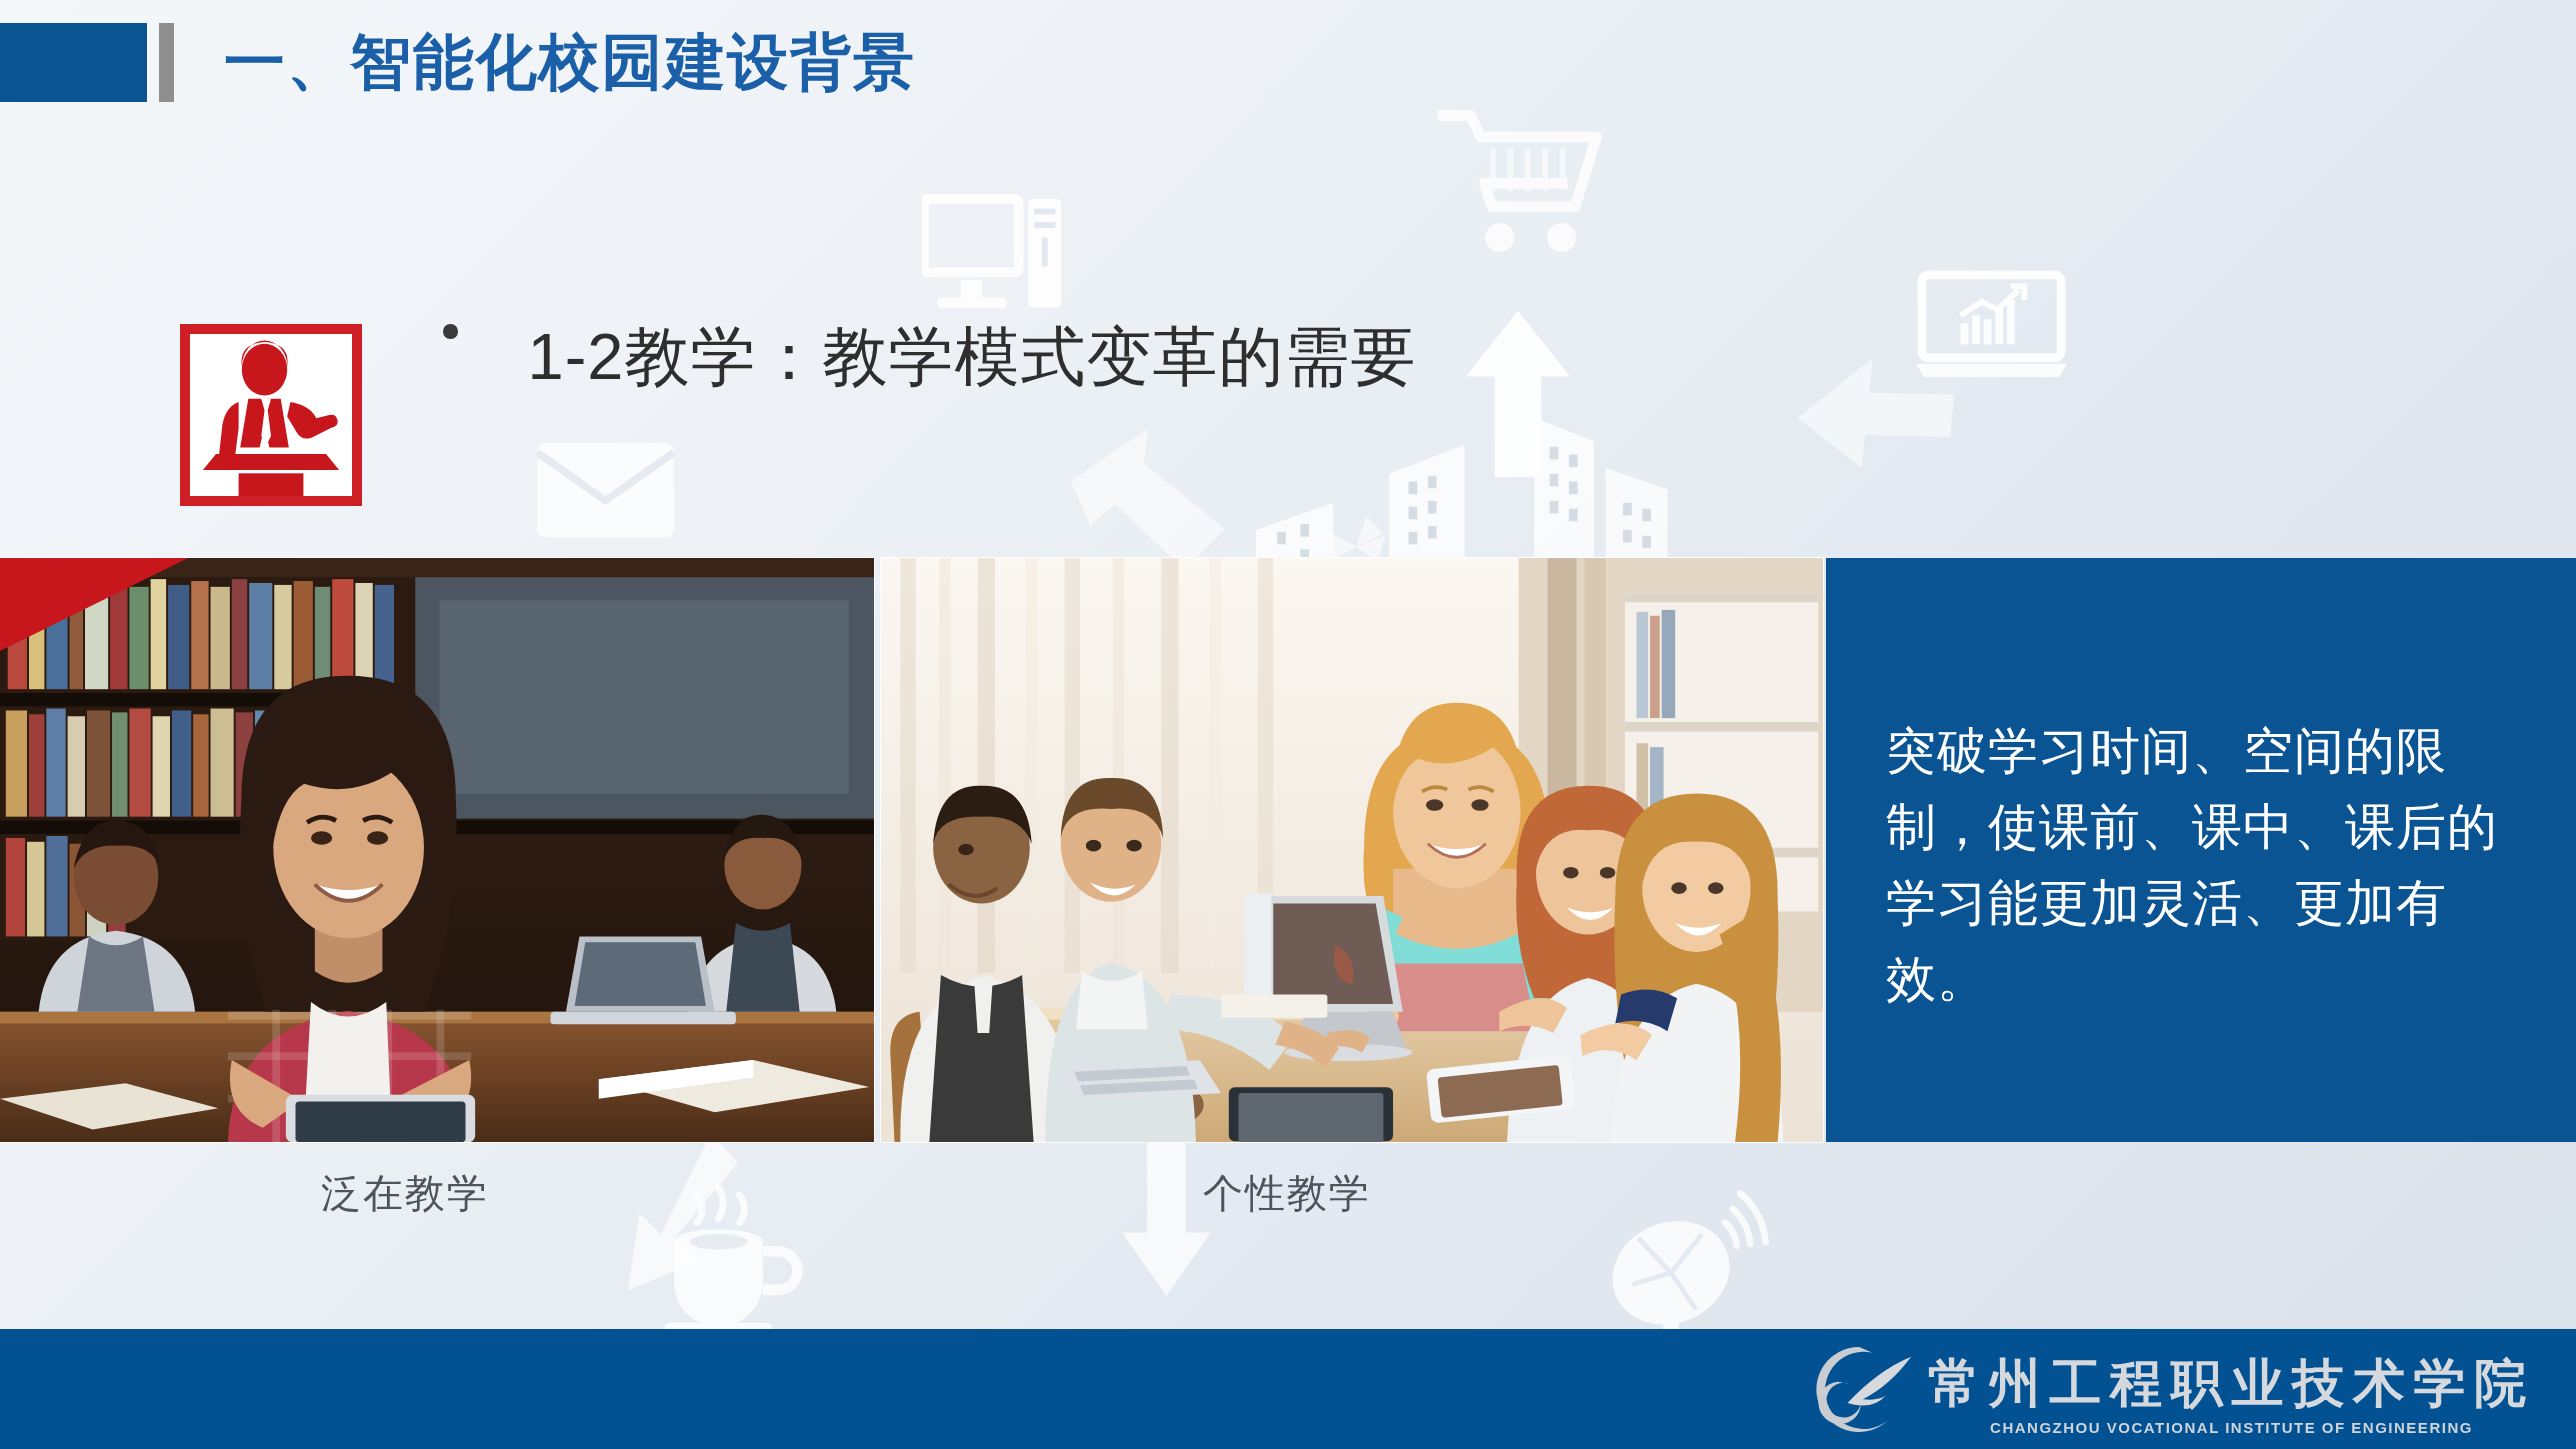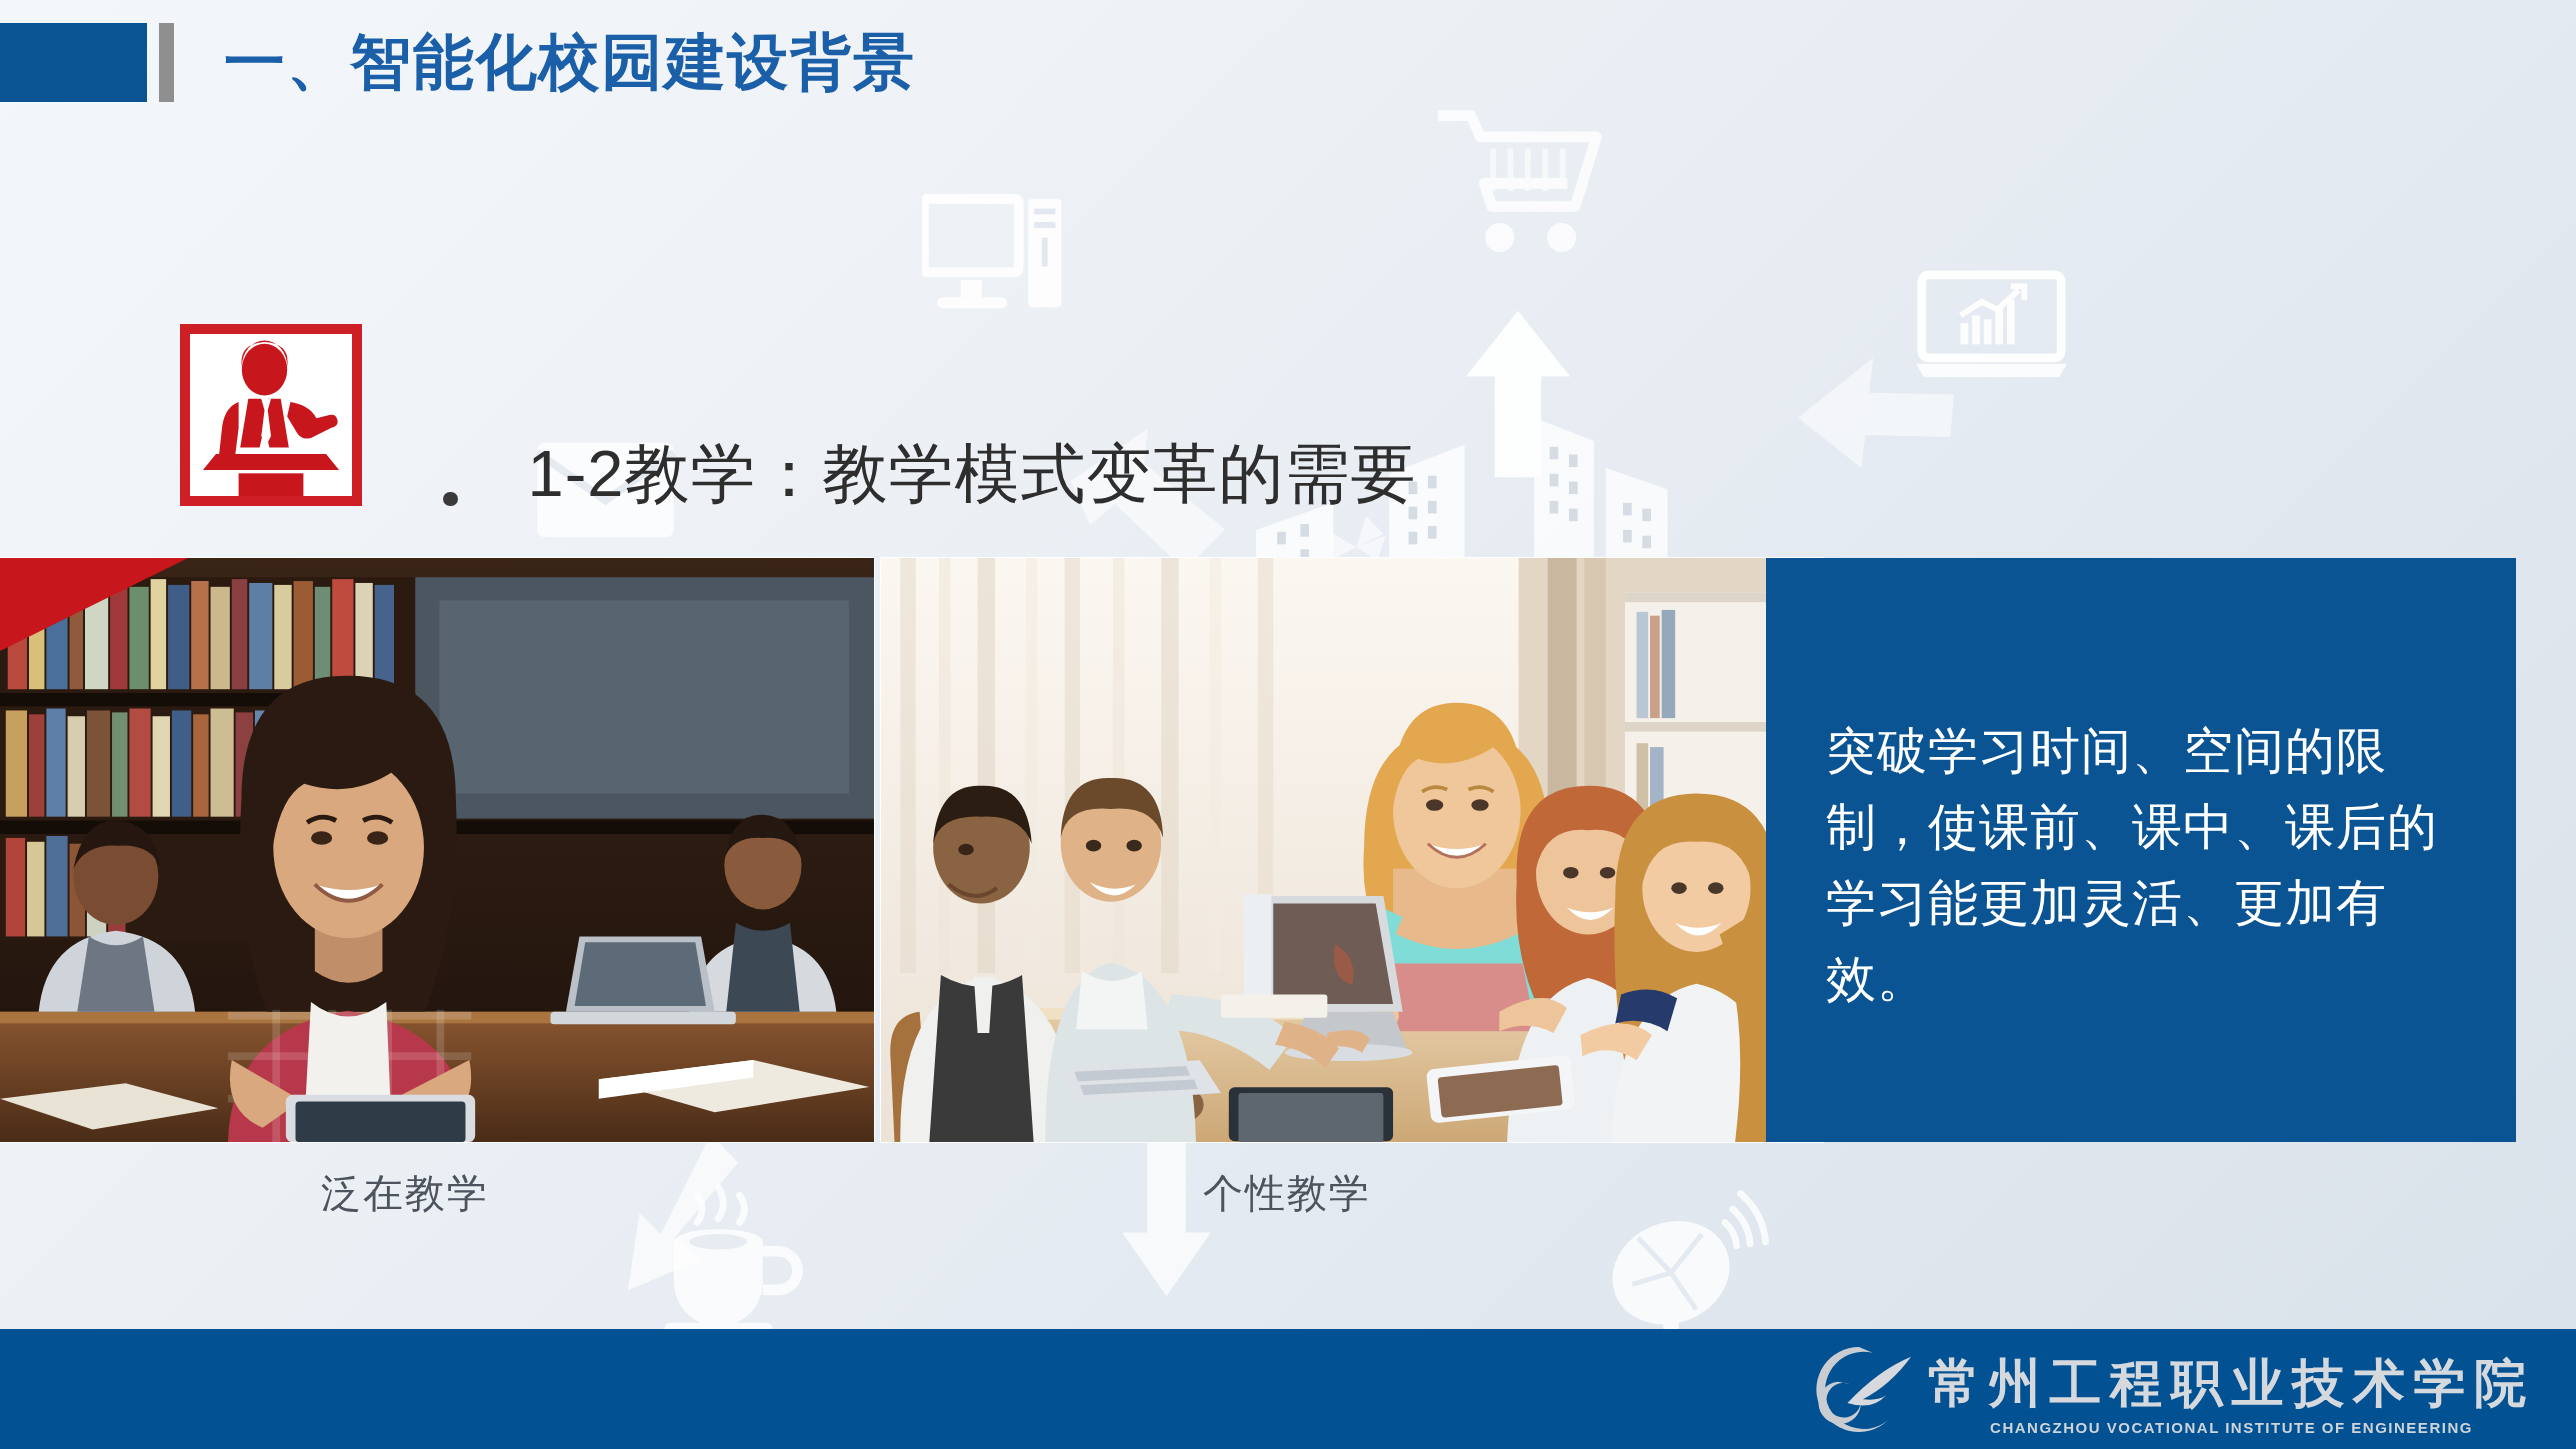--- a/index.html
+++ b/index.html
@@ -15,21 +15,21 @@
   
   #title-bar{position:absolute;left:0;top:23px;height:79px;display:flex;align-items:stretch;}
   #title-block{width:147px;background:#0a5493;}
   #title-rule{width:15.5px;background:#8f8f8f;margin-left:11.6px;}
   #title-text{
     margin-left:50px;display:flex;align-items:center;
     font-size:61px;font-weight:bold;color:#1a5fa8;letter-spacing:1.9px;
     white-space:nowrap;line-height:1;
   }
   
-  #bullet-row{position:absolute;left:180px;top:324px;display:flex;align-items:flex-end;}
+  #bullet-row{position:absolute;left:180px;top:324px;display:flex;align-items:flex-start;}
   #lecturer-icon{
     width:182px;height:182px;background:#ffffff;border:10.6px solid #cf1f26;
     box-sizing:border-box;flex:0 0 auto;
   }
   #lecturer-icon svg{display:block;width:100%;height:100%;}
   #bullet-dot{
     width:14.5px;height:14.5px;border-radius:50%;background:#3a3a3a;
     margin-left:81px;flex:0 0 auto;
   }
   #bullet-text{
@@ -38,21 +38,21 @@
   }
   
   .photo{position:absolute;top:558px;height:584px;overflow:hidden;background:#ddd;
          box-shadow:0 0 0 1px rgba(255,255,255,.9);}
   #photo-library{left:0;width:874px;}
   #photo-classroom{left:881px;width:942px;}
   .photo svg{display:block;width:100%;height:100%;}
   #corner-flag{position:absolute;left:0;top:558px;width:0;height:0;
     border-top:93px solid #c8161d;border-right:188px solid transparent;}
   #blue-panel{
-    position:absolute;left:1766px;top:558px;width:750px;height:584px;
+    position:absolute;left:1826px;top:558px;width:750px;height:584px;
     background:#0a5493;
   }
   #blue-panel-text{
     position:absolute;left:60px;top:155px;width:618px;
     color:#ffffff;font-size:50px;line-height:1.52;letter-spacing:1px;
   }
   
   .caption{position:absolute;top:1166px;font-size:40px;color:#4d545e;letter-spacing:1.9px;}
   #caption-left{left:321px;}
   #caption-right{left:1203px;}

